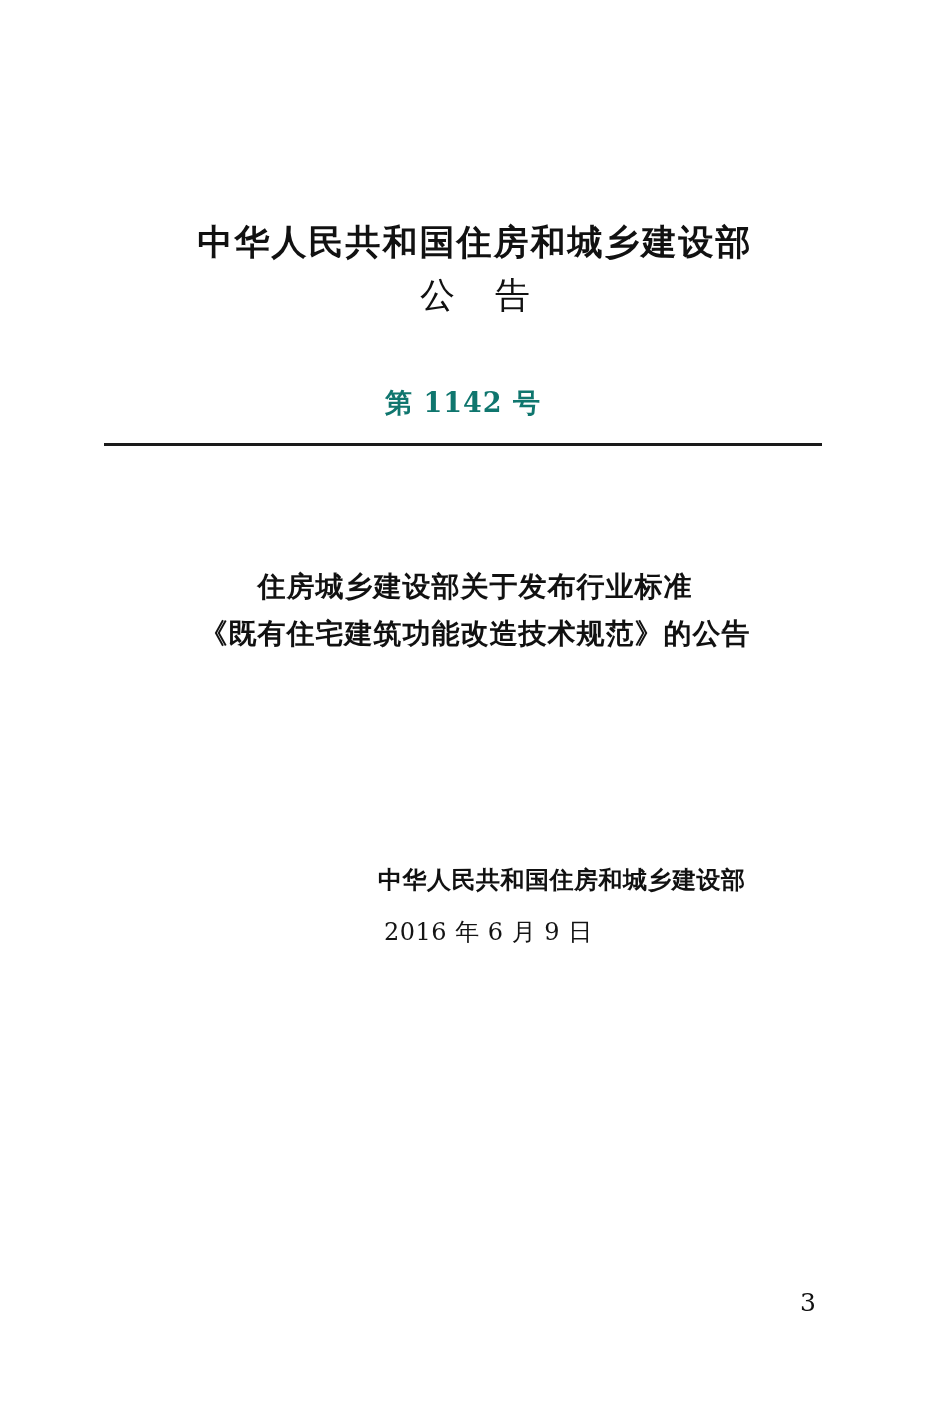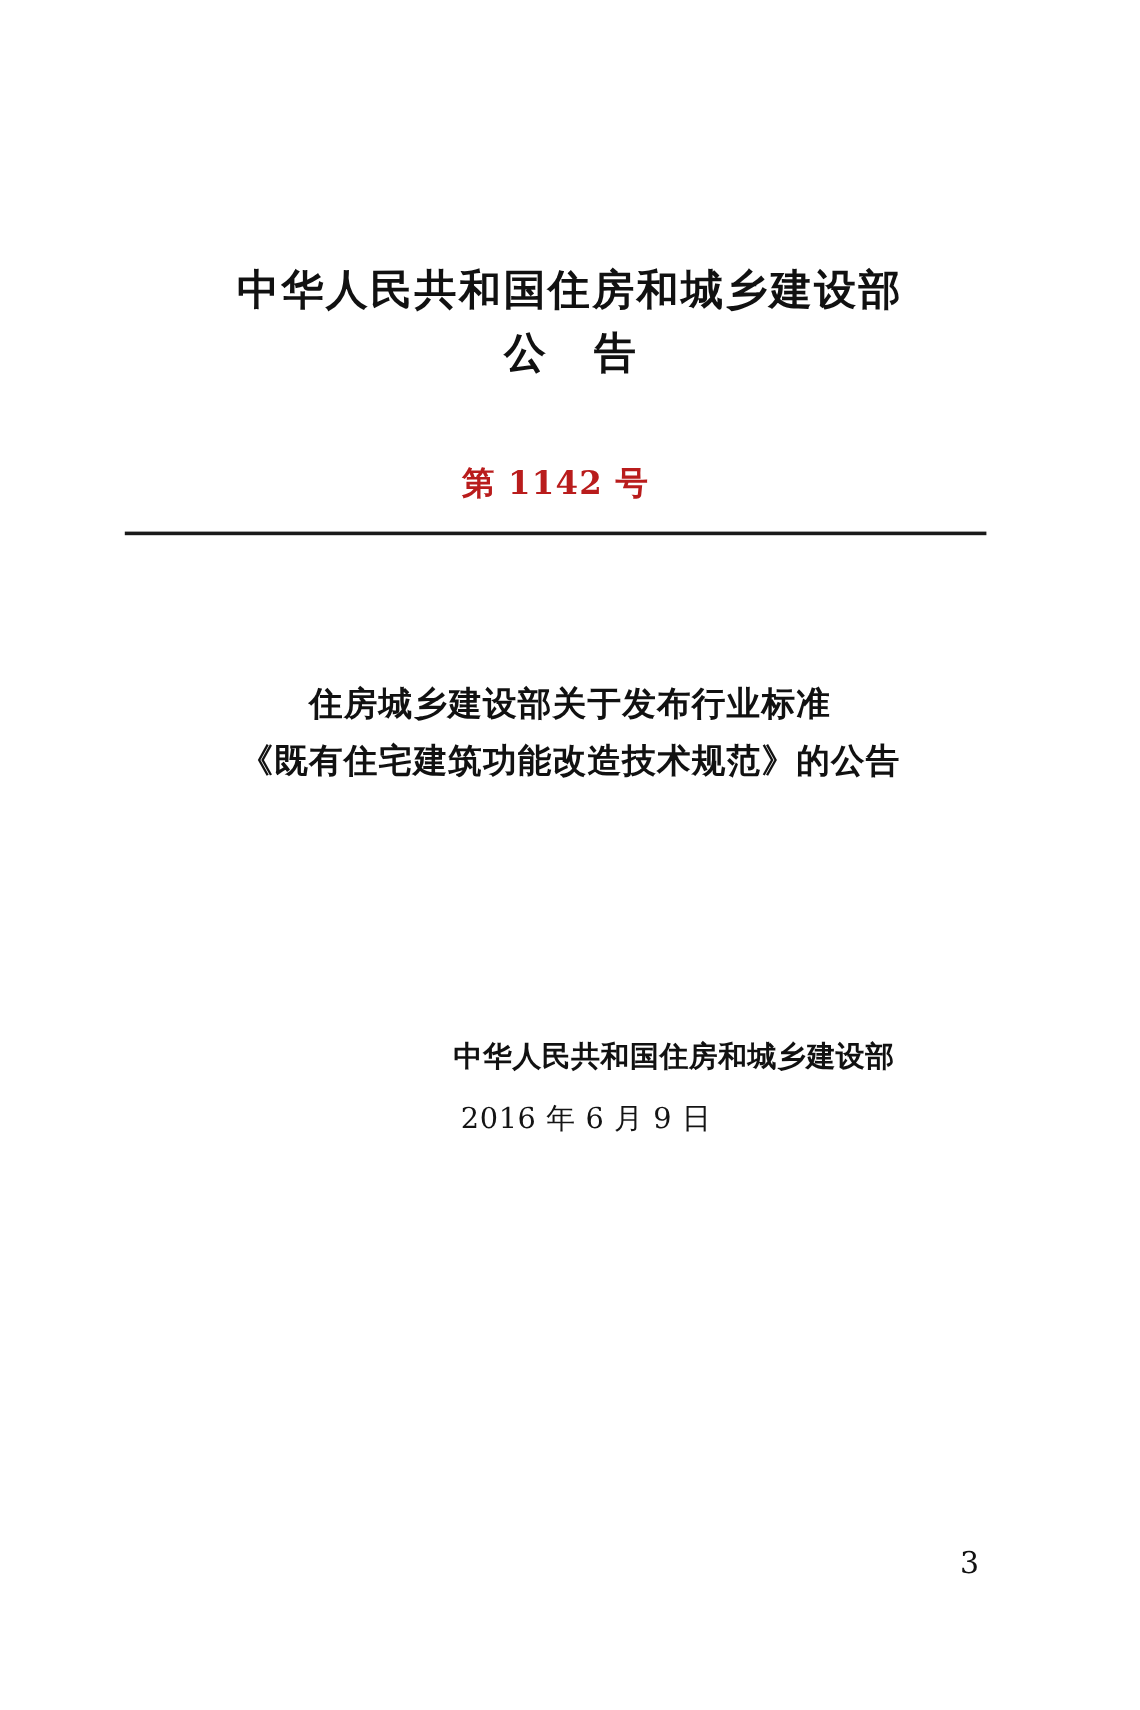--- a/index.html
+++ b/index.html
@@ -31,36 +31,36 @@
   .masthead .org {
     font-family: "DejaVu Serif", "Liberation Serif", serif;
     font-weight: bold;
     font-size: 35px;
     letter-spacing: 2px;
     line-height: 48px;
     color: #111;
   }
   .masthead .doc-type {
     font-family: "DejaVu Serif", "Liberation Serif", serif;
-    font-weight: bold;
+    font-weight: normal;
     font-size: 35px;
     letter-spacing: 40px;
     padding-left: 40px;
     line-height: 58px;
     color: #111;
   }
   .decree-no {
     position: absolute;
     top: 385px;
     left: 385px;
     font-family: "DejaVu Serif", "Liberation Serif", serif;
     font-size: 27px;
     font-weight: bold;
     letter-spacing: 1px;
-    color: #b91c1c;
+    color: #0f766e;
   }
   .rule {
     position: absolute;
     top: 443px;
     left: 104px;
     width: 718px;
     height: 3px;
     background: #1a1a1a;
   }
   .title-block {

